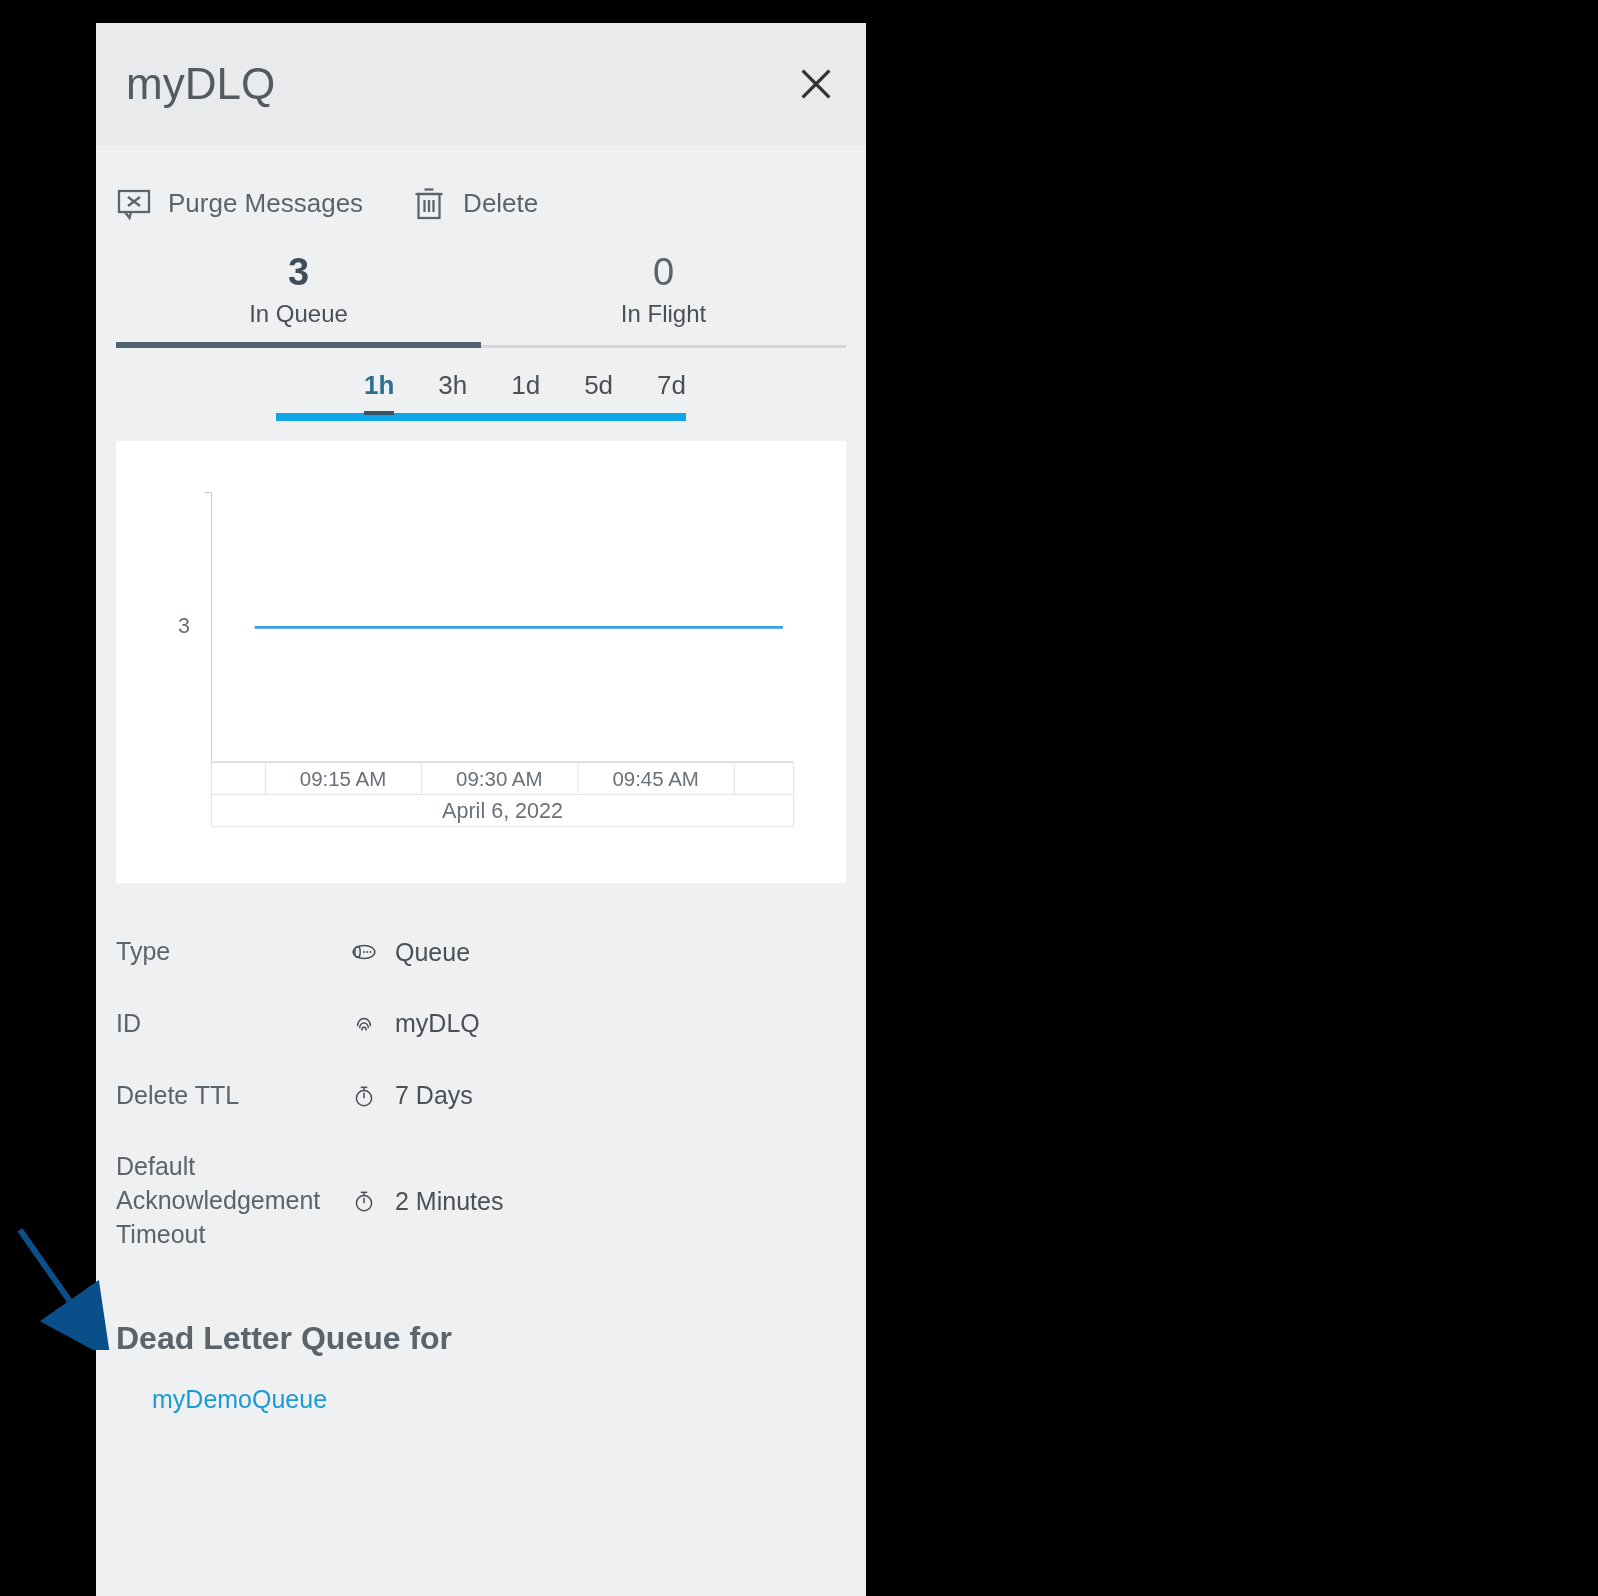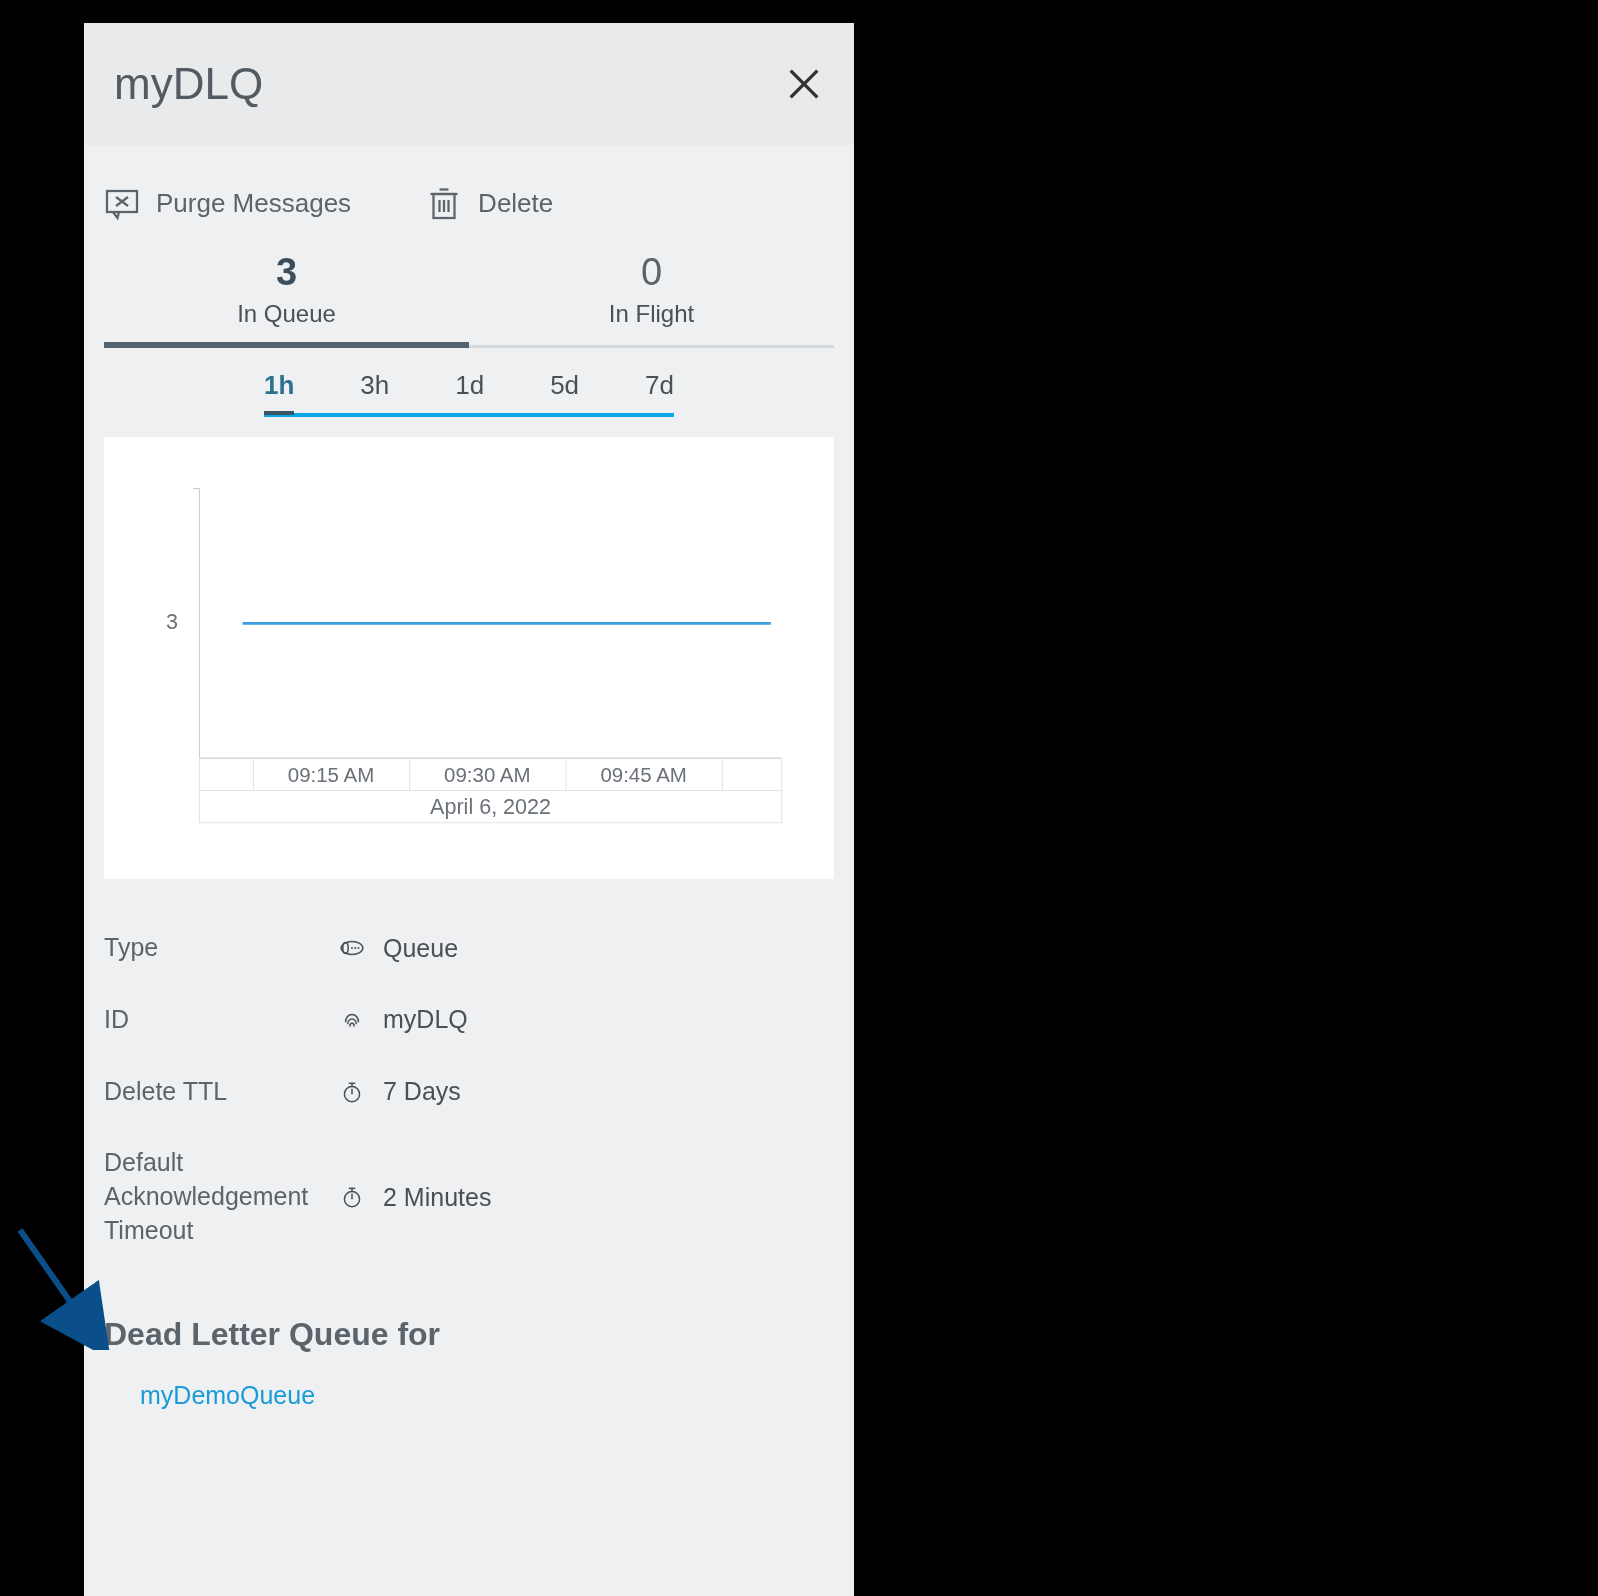--- a/index.html
+++ b/index.html
@@ -6,21 +6,21 @@
   html, body {
     margin: 0; padding: 0;
     background: #000;
     font-family: "Segoe UI", "Helvetica Neue", Arial, sans-serif;
     color: #4a5056;
     width: 1598px;
     height: 1596px;
   }
   .panel {
     position: absolute;
-    left: 84px; top: 23px;
+    left: 96px; top: 23px;
     width: 770px;
     height: 1573px;
     background: #eef0f2;
     display: flex;
     flex-direction: column;
   }
   
   .panel-header {
     background: #e8eaec;
     padding: 36px 30px 36px 30px;
@@ -36,21 +36,21 @@
   .close-btn {
     width: 40px; height: 40px;
     cursor: pointer;
     color: #333;
   }
 
   
   .action-row {
     display: flex;
     align-items: center;
-    gap: 75px;
+    gap: 48px;
     padding: 40px 20px 30px 20px;
   }
   .action-btn {
     display: flex;
     align-items: center;
     gap: 16px;
     color: #5c646b;
     font-size: 26px;
     cursor: pointer;
   }
@@ -82,26 +82,26 @@
   .count-tab:not(.active) .count-value { color: #5c646b; font-weight: 500; }
   .count-label {
     font-size: 24px;
     color: #4a5056;
     margin-top: 6px;
   }
 
   
   .range-tabs {
     display: flex;
-    justify-content: space-between;
-    gap: 32px;
+    justify-content: flex-end;
+    gap: 44px;
     margin-top: 22px;
     font-size: 26px;
     color: #4a5056;
-    border-bottom: 4px solid #0ea5e9;
+    border-bottom: 8px solid #0ea5e9;
     margin-left: 180px;
     margin-right: 180px;
   }
   .range-tab {
     padding-bottom: 10px;
     cursor: pointer;
   }
   .range-tab.active {
     color: #2f6f8f;
     font-weight: 600;

